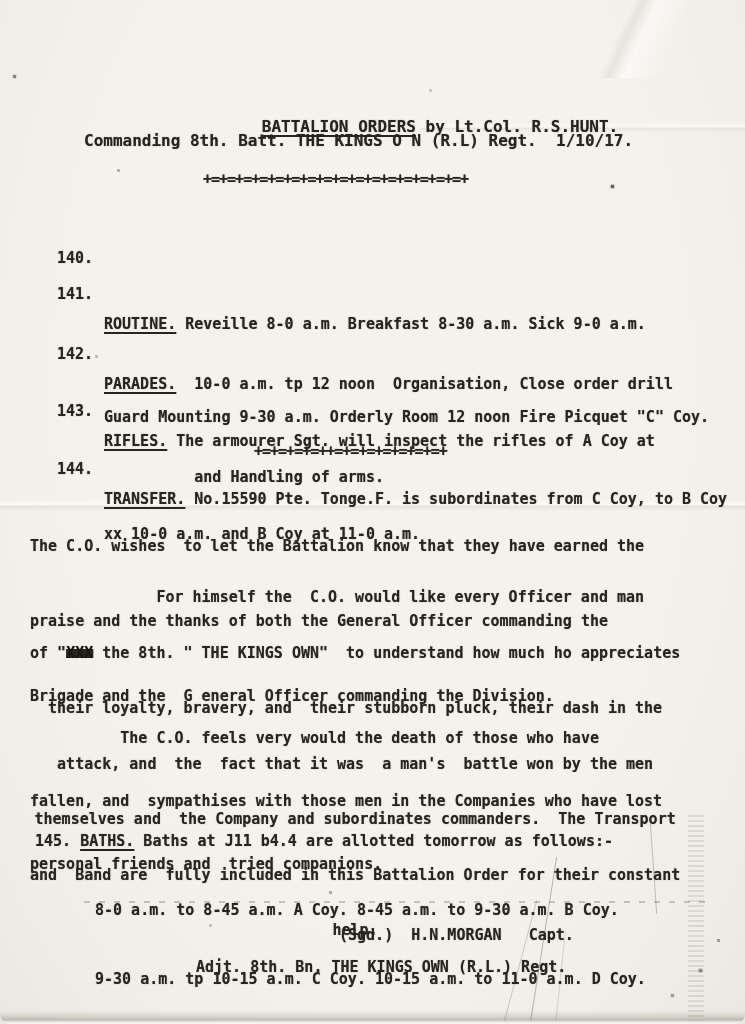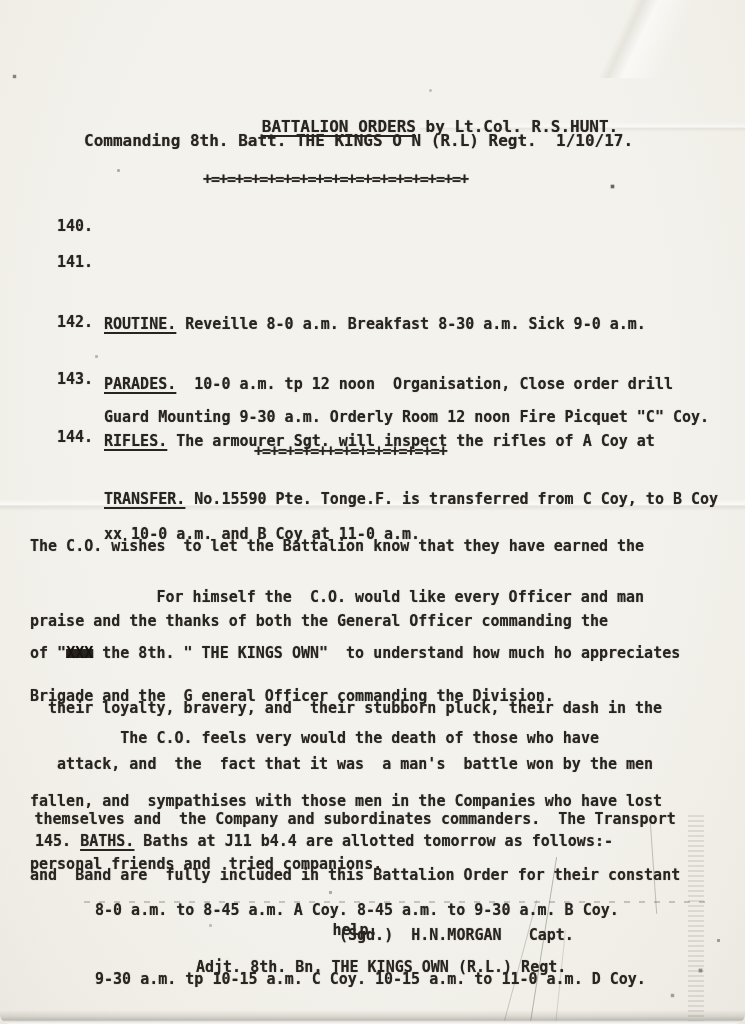--- a/index.html
+++ b/index.html
@@ -15,21 +15,21 @@
     color:#28241f;
   }
   .doc span,.doc div{white-space:pre-wrap;}
   .line{position:absolute;font-size:16px;line-height:20px;
         text-shadow:0 0 1px rgba(40,36,30,0.55);}
   .small{font-size:15px;}
   .u{text-decoration:underline;text-decoration-thickness:2px;text-underline-offset:3px;}
   .divider{letter-spacing:-1px;font-size:15px;}
   .order{position:absolute;left:57px;display:flex;font-size:15px;
          text-shadow:0 0 1px rgba(40,36,30,0.55);}
-  .onum{width:47px;flex:none;line-height:31px;}
+  .onum{width:47px;flex:none;line-height:31px;margin-top:32px;}
   .obody{line-height:31px;}
   .oline{line-height:31px;}
   .pblock{position:absolute;left:30px;font-size:15px;
           text-shadow:0 0 1px rgba(40,36,30,0.5);}
   .p1{line-height:25px;}
   .p2{line-height:18.5px;text-align:center;}
   .p3{line-height:21px;}
   .struck{text-decoration:line-through;text-decoration-thickness:0.62em;
           text-decoration-color:rgba(25,22,18,0.88);color:#14110d;}
   .baths{position:absolute;left:35px;top:789px;font-size:15px;
@@ -101,35 +101,36 @@
       <div class="obody">
         <div class="oline"><span class="u">ROUTINE.</span><span> Reveille 8-0 a.m. Breakfast 8-30 a.m. Sick 9-0 a.m.</span></div>
         <div class="oline">Guard Mounting 9-30 a.m. Orderly Room 12 noon Fire Picquet "C" Coy.</div>
       </div>
     </div>
 
     <div class="order" style="top:307px">
       <span class="onum">142.</span>
       <div class="obody">
         <div class="oline"><span class="u">PARADES.</span><span>  10-0 a.m. tp 12 noon  Organisation, Close order drill</span></div>
+        <div class="oline">          and Handling of arms.</div>
       </div>
     </div>
 
     <div class="order" style="top:364px">
       <span class="onum">143.</span>
       <div class="obody">
         <div class="oline"><span class="u">RIFLES.</span><span> The armourer Sgt. will inspect the rifles of A Coy at</span></div>
         <div class="oline">xx 10-0 a.m. and B Coy at 11-0 a.m.</div>
       </div>
     </div>
 
     <div class="order" style="top:422px">
       <span class="onum">144.</span>
       <div class="obody">
-        <div class="oline"><span class="u">TRANSFER.</span><span> No.15590 Pte. Tonge.F. is transferred from C Coy, to B Coy</span></div>
+        <div class="oline"><span class="u">TRANSFER.</span><span> No.15590 Pte. Tonge.F. is subordinates from C Coy, to B Coy</span></div>
       </div>
     </div>
 
     <div class="line divider small" style="top:441px;left:254px">+=+=+=+=++=+=+=+=+=+=+=+</div>
 
     <div class="pblock p1" style="top:484px">
       <div>The C.O. wishes  to let the Battalion know that they have earned the</div>
       <div>praise and the thanks of both the General Officer commanding the</div>
       <div>Brigade and the  G eneral Officer commanding the Division.</div>
     </div>

